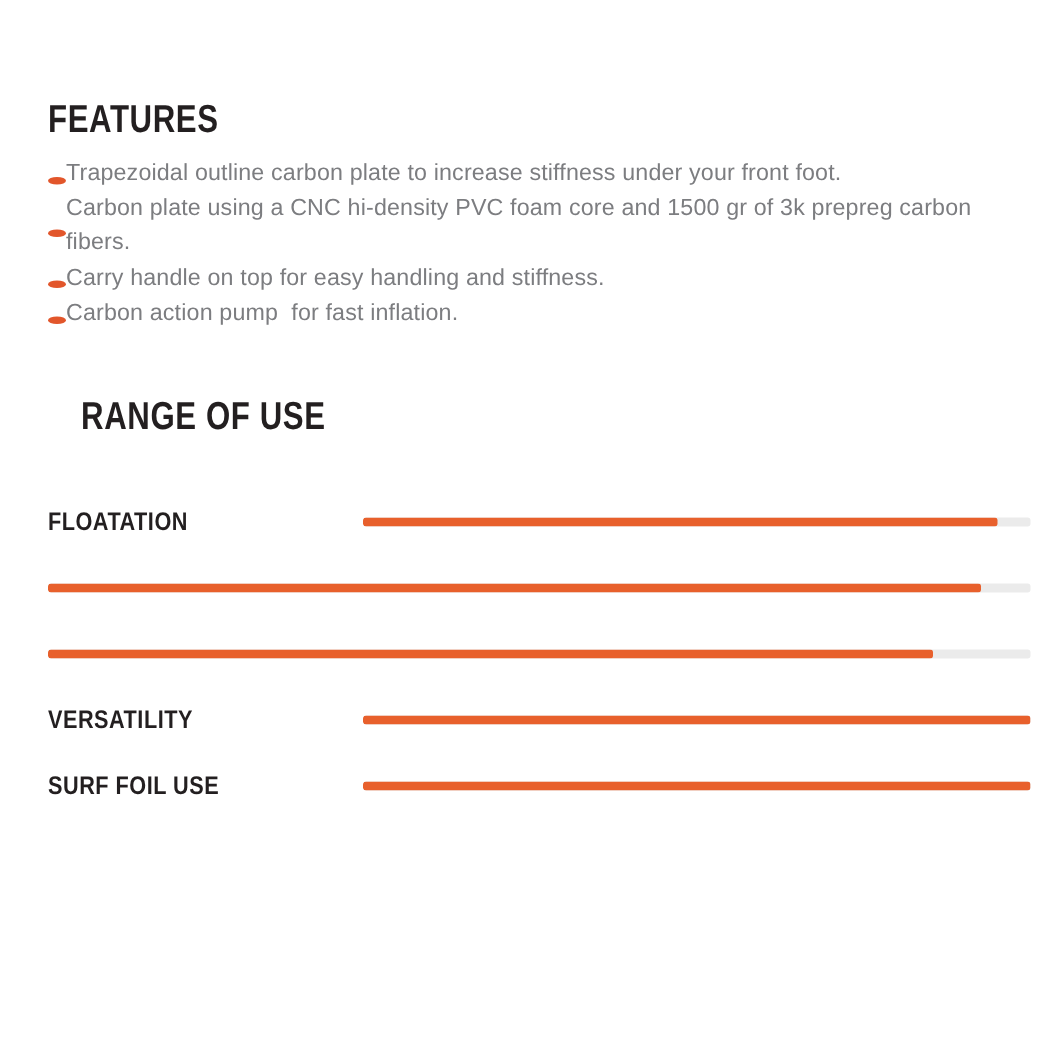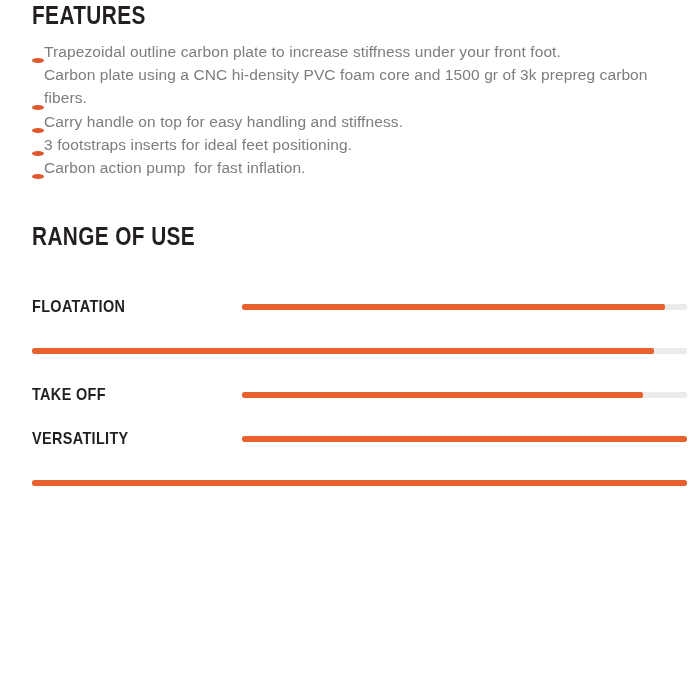--- a/index.html
+++ b/index.html
@@ -20,47 +20,47 @@
     display: inline-block;
     font-size: 26px;
     line-height: 30px;
     font-weight: bold;
     color: #231F20;
     letter-spacing: 0.5px;
     transform: scaleX(0.80);
     transform-origin: 0 50%;
     white-space: nowrap;
   }
-  .features-heading-wrap { height: 30px; }
+  .features-heading-wrap { margin-top: 64px; height: 30px; }
   .features-list {
     list-style: none;
     margin-top: 10px;
     padding-right: 10px;
   }
   .feature-item {
     display: flex;
-    align-items: flex-end;
+    align-items: center;
   }
   .bullet {
     flex: 0 0 12px;
     margin-top: 9.5px;
     width: 5px;
     height: 5px;
     border-radius: 50%;
     background: #E2562B;
   }
   .feature-text {
     flex: 1;
     font-size: 15.5px;
     line-height: 23.2px;
     color: #7C7D80;
     letter-spacing: 0.1px;
     white-space: pre-wrap;
   }
-  .range-heading-wrap { margin-top: 42px; height: 30px; }
+  .range-heading-wrap { margin-top: 42px; height: 30px; margin-left: 22px; }
   .range-rows { margin-top: 34px; padding-right: 13px; }
   .range-row {
     display: flex;
     align-items: center;
     height: 44px;
   }
   .range-label-col { flex: 0 0 210px; }
   .range-label {
     display: inline-block;
     font-size: 17px;
@@ -101,24 +101,20 @@
     <li class="feature-item">
       <span class="bullet"></span>
       <span class="feature-text">Carbon plate using a CNC hi-density PVC foam core and 1500 gr of 3k prepreg carbon fibers.</span>
     </li>
     <li class="feature-item">
       <span class="bullet"></span>
       <span class="feature-text">Carry handle on top for easy handling and stiffness.</span>
     </li>
     <li class="feature-item">
       <span class="bullet"></span>
-      <span class="feature-text">3 footstraps inserts for ideal feet positioning.</span>
-    </li>
-    <li class="feature-item">
-      <span class="bullet"></span>
       <span class="feature-text">Carbon action pump  for fast inflation.</span>
     </li>
   </ul>
 
   <div class="range-heading-wrap">
     <h2 class="heading">RANGE OF USE</h2>
   </div>
 
   <div class="range-rows">
 
@@ -131,37 +127,37 @@
       </div>
     </div>
 
     <div class="range-row">
       <div class="range-bar-track">
         <div class="range-bar-fill" style="width: 95%;"></div>
       </div>
     </div>
 
     <div class="range-row">
-      <div class="range-label-col">
-        <span class="range-label">TAKE OFF</span>
-      </div>
       <div class="range-bar-track">
         <div class="range-bar-fill" style="width: 90%;"></div>
       </div>
     </div>
 
     <div class="range-row">
       <div class="range-label-col">
         <span class="range-label">VERSATILITY</span>
       </div>
       <div class="range-bar-track">
         <div class="range-bar-fill" style="width: 100%;"></div>
       </div>
     </div>
 
     <div class="range-row">
+      <div class="range-label-col">
+        <span class="range-label">SURF FOIL USE</span>
+      </div>
       <div class="range-bar-track">
         <div class="range-bar-fill" style="width: 100%;"></div>
       </div>
     </div>
 
   </div>
 </div>
 
 </body></html>

